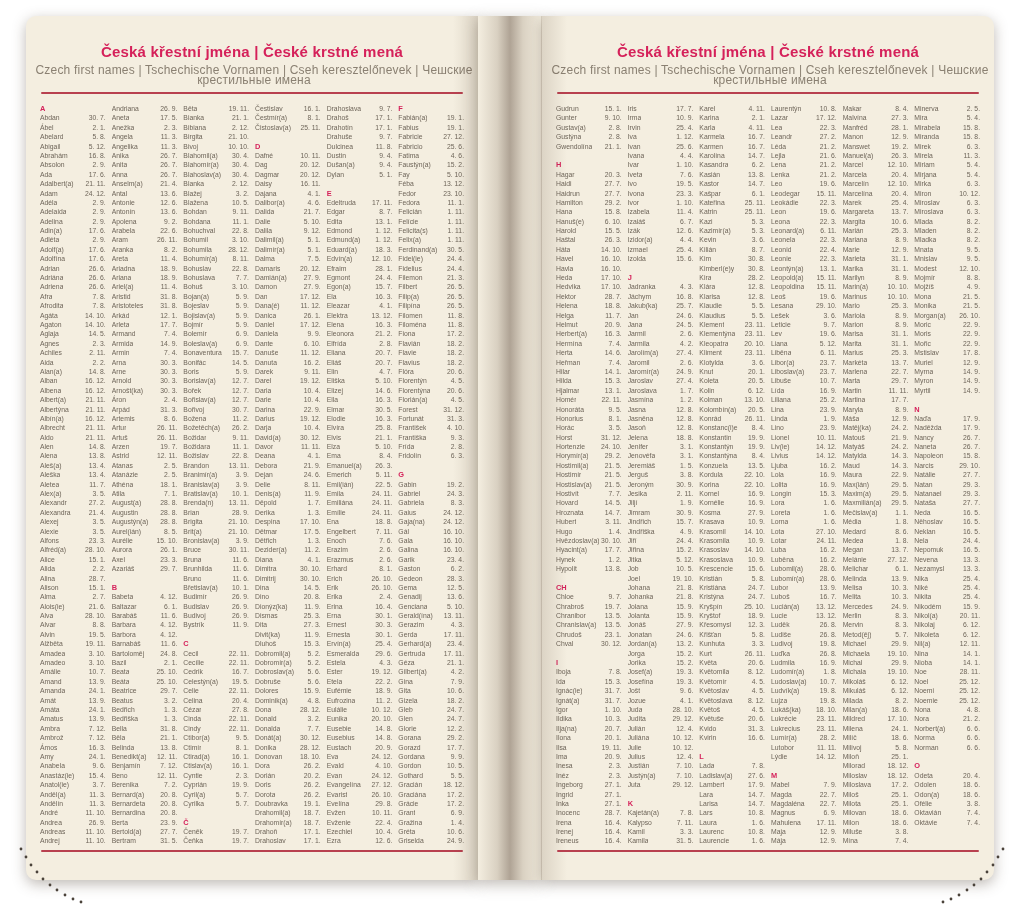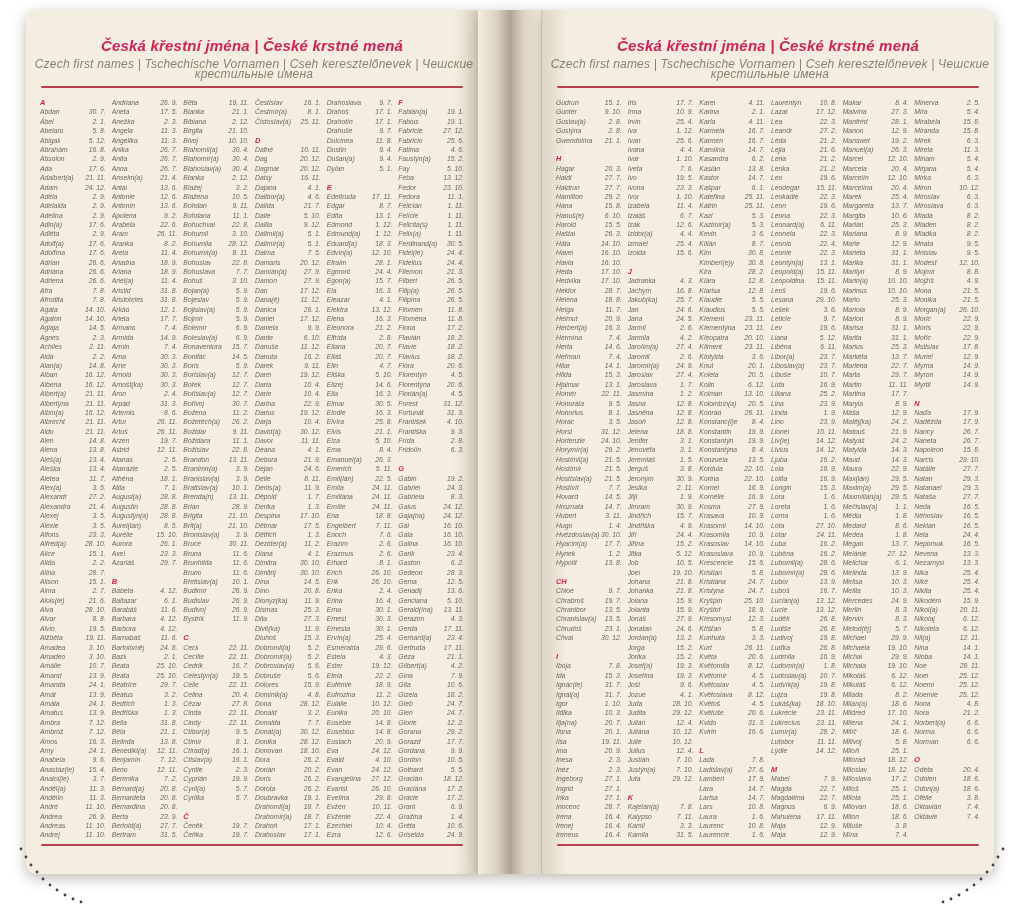--- a/index.html
+++ b/index.html
@@ -9,22 +9,22 @@
     --text:#6e6559;
     --subtitle:#8a8072;
   }
   *{box-sizing:border-box;}
   html,body{margin:0;padding:0;}
   body{
     width:1024px;height:905px;position:relative;background:#ffffff;
     font-family:"Liberation Sans",sans-serif;overflow:hidden;
   }
   .spread{
-    position:absolute;left:26px;top:10px;width:968px;height:864px;
-    display:flex;align-items:stretch;font-style:italic;
+    position:absolute;left:26px;top:16px;width:968px;height:864px;
+    display:flex;align-items:stretch;
   }
   .page{
     width:452px;background:var(--page_bg);position:relative;
     box-shadow:0 4px 14px rgba(70,55,40,.35);
   }
   .page.left{border-radius:10px 0 0 10px;}
   .page.right{border-radius:0 10px 10px 0;}
   .gutter{
     width:64px;background:var(--page_bg);position:relative;
     box-shadow:0 4px 14px rgba(70,55,40,.35);

